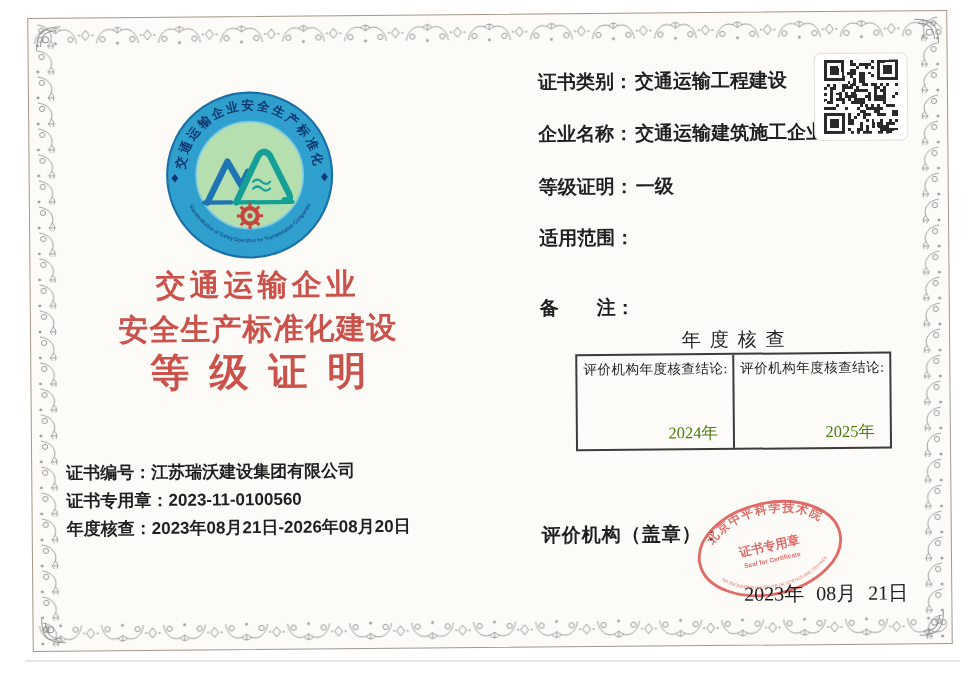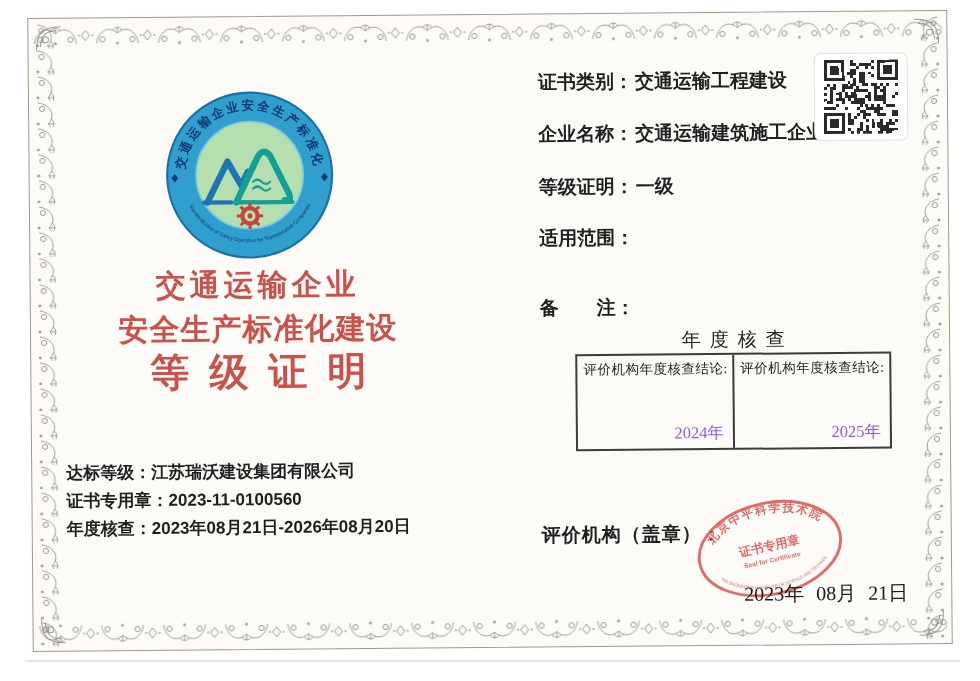--- a/index.html
+++ b/index.html
@@ -35,21 +35,21 @@
 
   .annual-head{position:absolute;left:545px;top:315px;width:316px;text-align:center;
                font-family:"Liberation Serif","DejaVu Serif",serif;font-size:19px;letter-spacing:9px;
                padding-left:9px;box-sizing:border-box;color:#222;}
   .review-table{position:absolute;left:545px;top:341px;width:316px;height:97px;display:flex;
                 border:2px solid #3c3c3c;box-sizing:border-box;background:transparent;}
   .review-cell{flex:1;position:relative;border-right:2px solid #3c3c3c;
                font-family:"Liberation Serif","DejaVu Serif",serif;}
   .review-cell:last-child{border-right:none;}
   .review-concl{position:absolute;left:6px;top:5px;font-size:13.5px;letter-spacing:.5px;white-space:nowrap;color:#222;}
-  .review-year{position:absolute;right:9px;bottom:4px;font-size:16.5px;color:#8b5cf6;}
+  .review-year{position:absolute;right:15px;bottom:4px;font-size:16.5px;color:#4d7c0f;}
 
   .issuer{position:absolute;left:510px;top:509px;font-size:19px;font-weight:bold;letter-spacing:1px;white-space:nowrap;}
   .seal{position:absolute;left:662px;top:486px;width:152px;height:102px;transform:rotate(-12deg);opacity:.9;}
   .issue-date{position:absolute;left:712px;top:569px;font-family:"Liberation Serif","DejaVu Serif",serif;
               font-size:20px;word-spacing:7px;white-space:nowrap;color:#1a1a1a;}
   .scan-shadow{position:absolute;left:25px;top:660px;width:935px;height:2px;background:#e9e6e2;}
 </style>
 </head>
 <body>
 
@@ -172,21 +172,21 @@
   </svg>
 
   <div class="title-block">
     <div class="title-l1">交通运输企业</div>
     <div class="title-l2">安全生产标准化建设</div>
     <div class="title-l3">等级证明</div>
   </div>
 
   <div class="company">
     <div class="row">
-      <span>达标等级：</span><span class="val">江苏瑞沃建设集团有限公司</span>
+      <span>证书编号：</span><span class="val">江苏瑞沃建设集团有限公司</span>
     </div>
     <div class="row">
       <span>证书专用章：</span><span class="val">2023-11-0100560</span>
     </div>
     <div class="row">
       <span>年度核查：</span><span class="val">2023年08月21日-2026年08月20日</span>
     </div>
   </div>
 
   <div class="field" style="top:56px">

